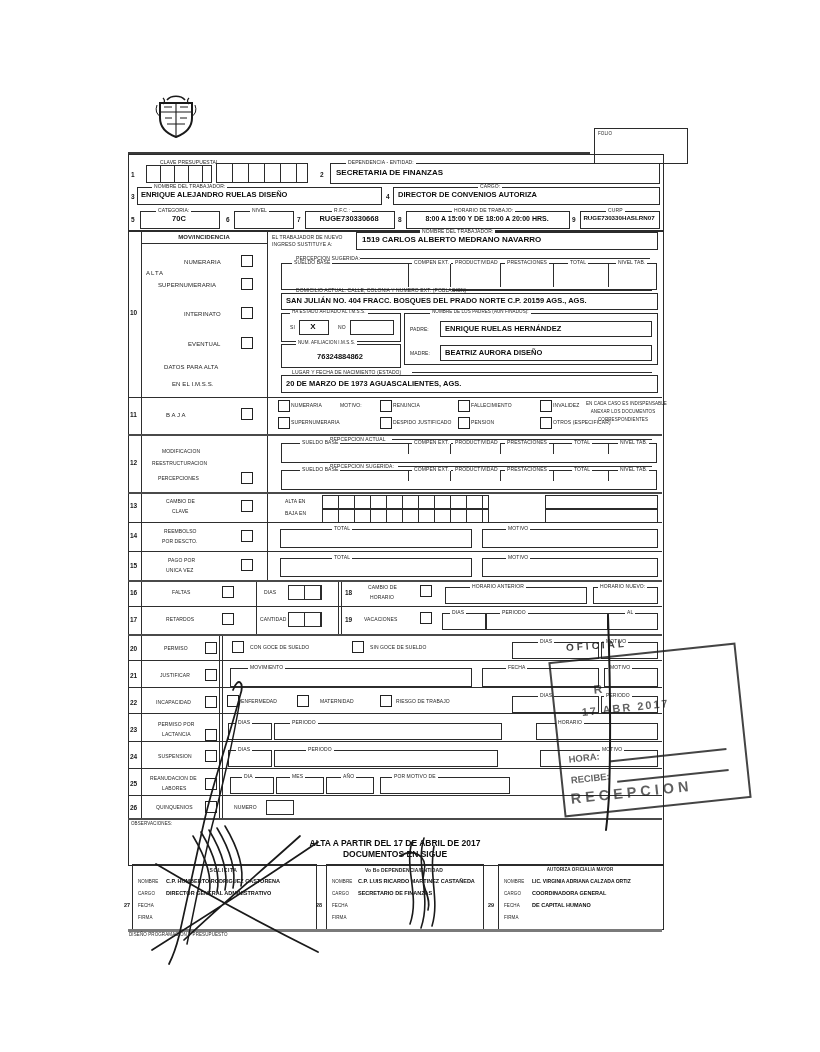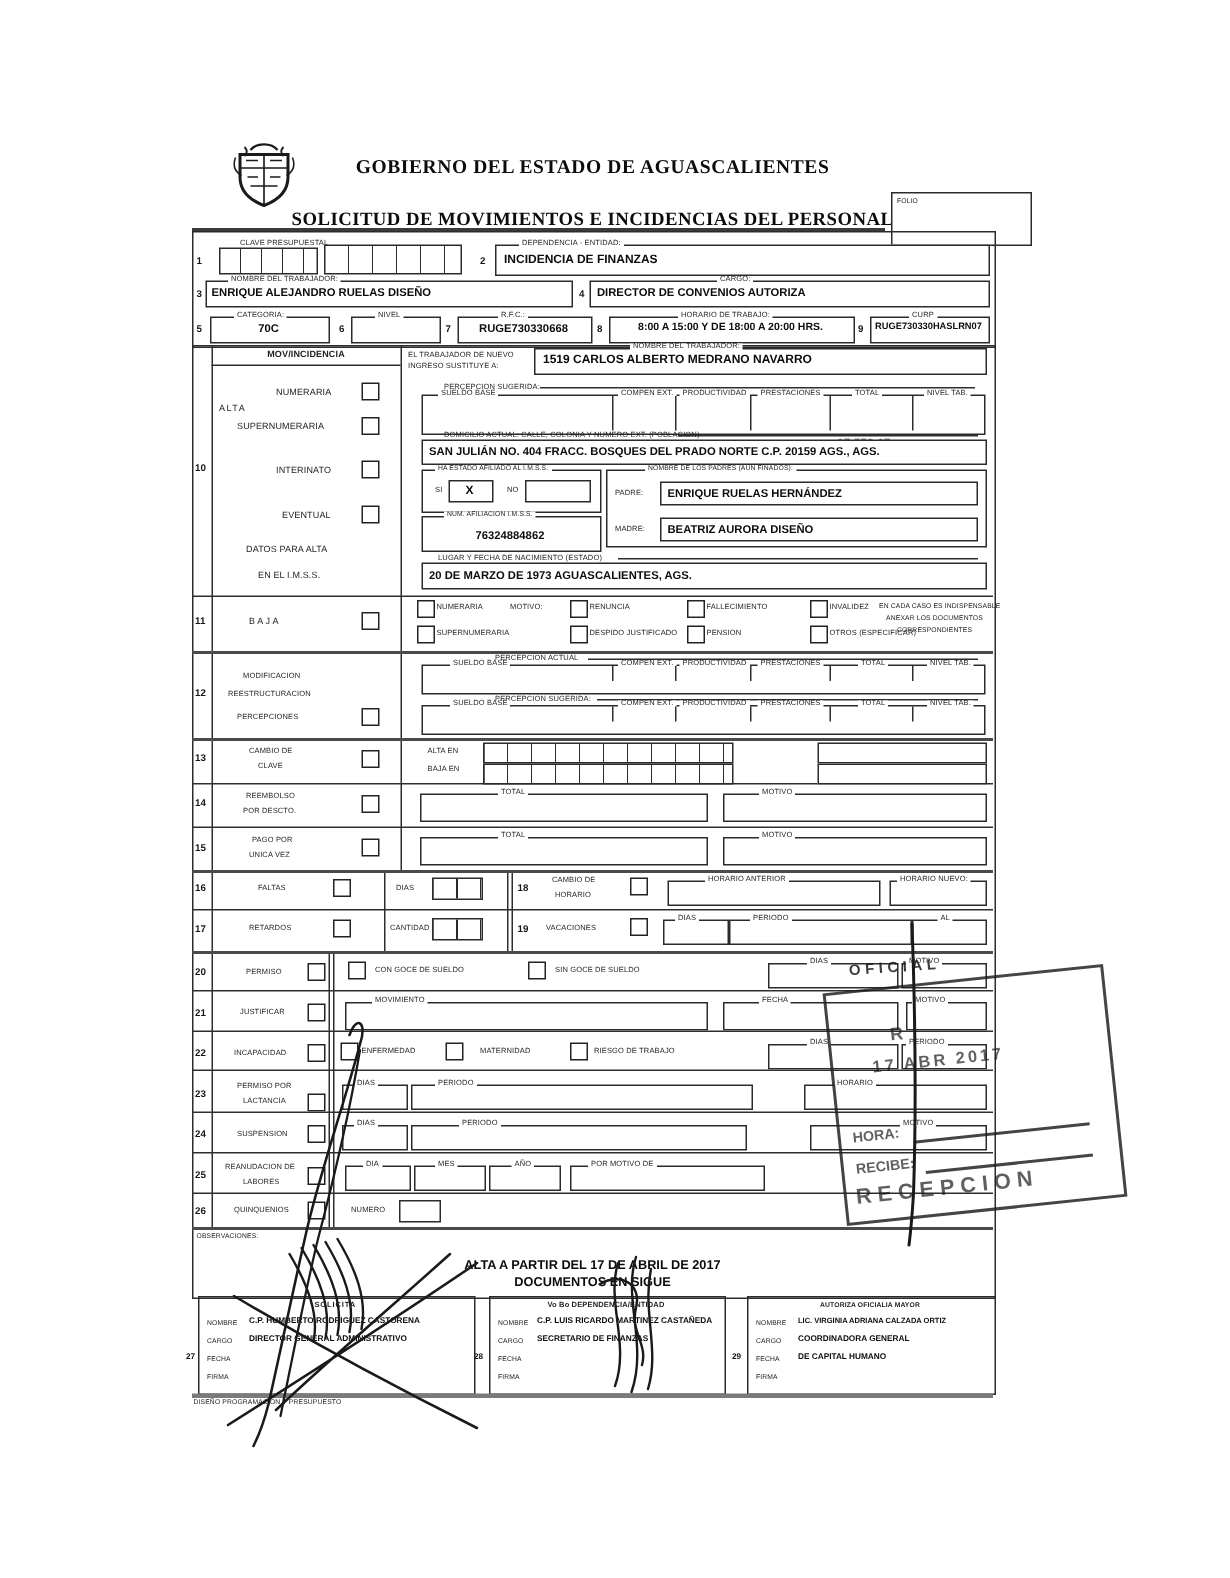--- a/index.html
+++ b/index.html
@@ -27,38 +27,36 @@
 <div class="pg">
 
   <svg style="position:absolute;left:153px;top:93px" width="46" height="48" viewBox="0 0 46 48">
     <path d="M14 7 C18 2 28 2 32 7" fill="none" stroke="#1a1a1a" stroke-width="1.6"></path>
     <path d="M10 5 q3 3 0 6 M36 5 q-3 3 0 6" fill="none" stroke="#1a1a1a" stroke-width="1.2"></path>
     <path d="M7 10 h32 v15 c0 11 -8 16 -16 19 c-8 -3 -16 -8 -16 -19 z" fill="none" stroke="#1a1a1a" stroke-width="2"></path>
     <path d="M7 19 h32 M23 10 v34" stroke="#1a1a1a" stroke-width="1.1"></path>
     <path d="M11 14 h8 M27 14 h8 M12 25 h7 M27 25 h7 M14 31 h18" stroke="#1a1a1a" stroke-width="1"></path>
     <path d="M4 12 q-3 8 4 12 M42 12 q3 8 -4 12" fill="none" stroke="#1a1a1a" stroke-width="1"></path>
   </svg>
-  <div class="v serif ctr" style="left:128px;top:104px;width:534px;font-size:13px;letter-spacing:.4px;">GOBIERNO DEL ESTADO DE AGUASCALIENTES</div>
-  <div class="v serif ctr" style="left:128px;top:140px;width:534px;font-size:12.5px;letter-spacing:.3px;">SOLICITUD DE MOVIMIENTOS E INCIDENCIAS DEL PERSONAL</div>
   <div class="hl" style="left:128px;top:152px;width:462px;height:2px;background:#3a3a3a;"></div>
   <div class="bx" style="left:594px;top:128px;width:92px;height:34px;">
     <span class="t t45" style="left:3px;top:3px;">FOLIO</span>
   </div>
 
   <div class="bx nb" style="left:128px;top:154px;width:534px;height:76px;border-width:1.6px;"></div>
 
   <span class="n" style="left:131px;top:172px;">1</span>
   <span class="t t5 bgw" style="left:158px;top:160px;">CLAVE PRESUPUESTAL</span>
   <div class="seg seg13" style="left:146px;top:165px;width:64px;height:16px;"></div>
   <div class="seg" style="left:216px;top:163px;width:90px;height:18px;"></div>
 
   <span class="n" style="left:320px;top:172px;">2</span>
   <div class="bx" style="left:330px;top:163px;width:328px;height:19px;"></div>
   <span class="t t5 bgw" style="left:346px;top:160px;">DEPENDENCIA - ENTIDAD:</span>
-  <span class="v" style="left:336px;top:169px;font-size:8px;">INCIDENCIA DE FINANZAS</span>
+  <span class="v" style="left:336px;top:169px;font-size:8px;">SECRETARIA DE FINANZAS</span>
 
   <span class="n" style="left:131px;top:194px;">3</span>
   <div class="bx" style="left:137px;top:187px;width:243px;height:16px;"></div>
   <span class="t t5 bgw" style="left:152px;top:184px;">NOMBRE DEL TRABAJADOR:</span>
   <span class="v" style="left:141px;top:191px;font-size:7.5px;">ENRIQUE ALEJANDRO RUELAS DISEÑO</span>
   <span class="n" style="left:386px;top:194px;">4</span>
   <div class="bx" style="left:393px;top:187px;width:265px;height:16px;"></div>
   <span class="t t5 bgw" style="left:478px;top:184px;">CARGO:</span>
   <span class="v" style="left:398px;top:191px;font-size:7.5px;">DIRECTOR DE CONVENIOS AUTORIZA</span>
 

